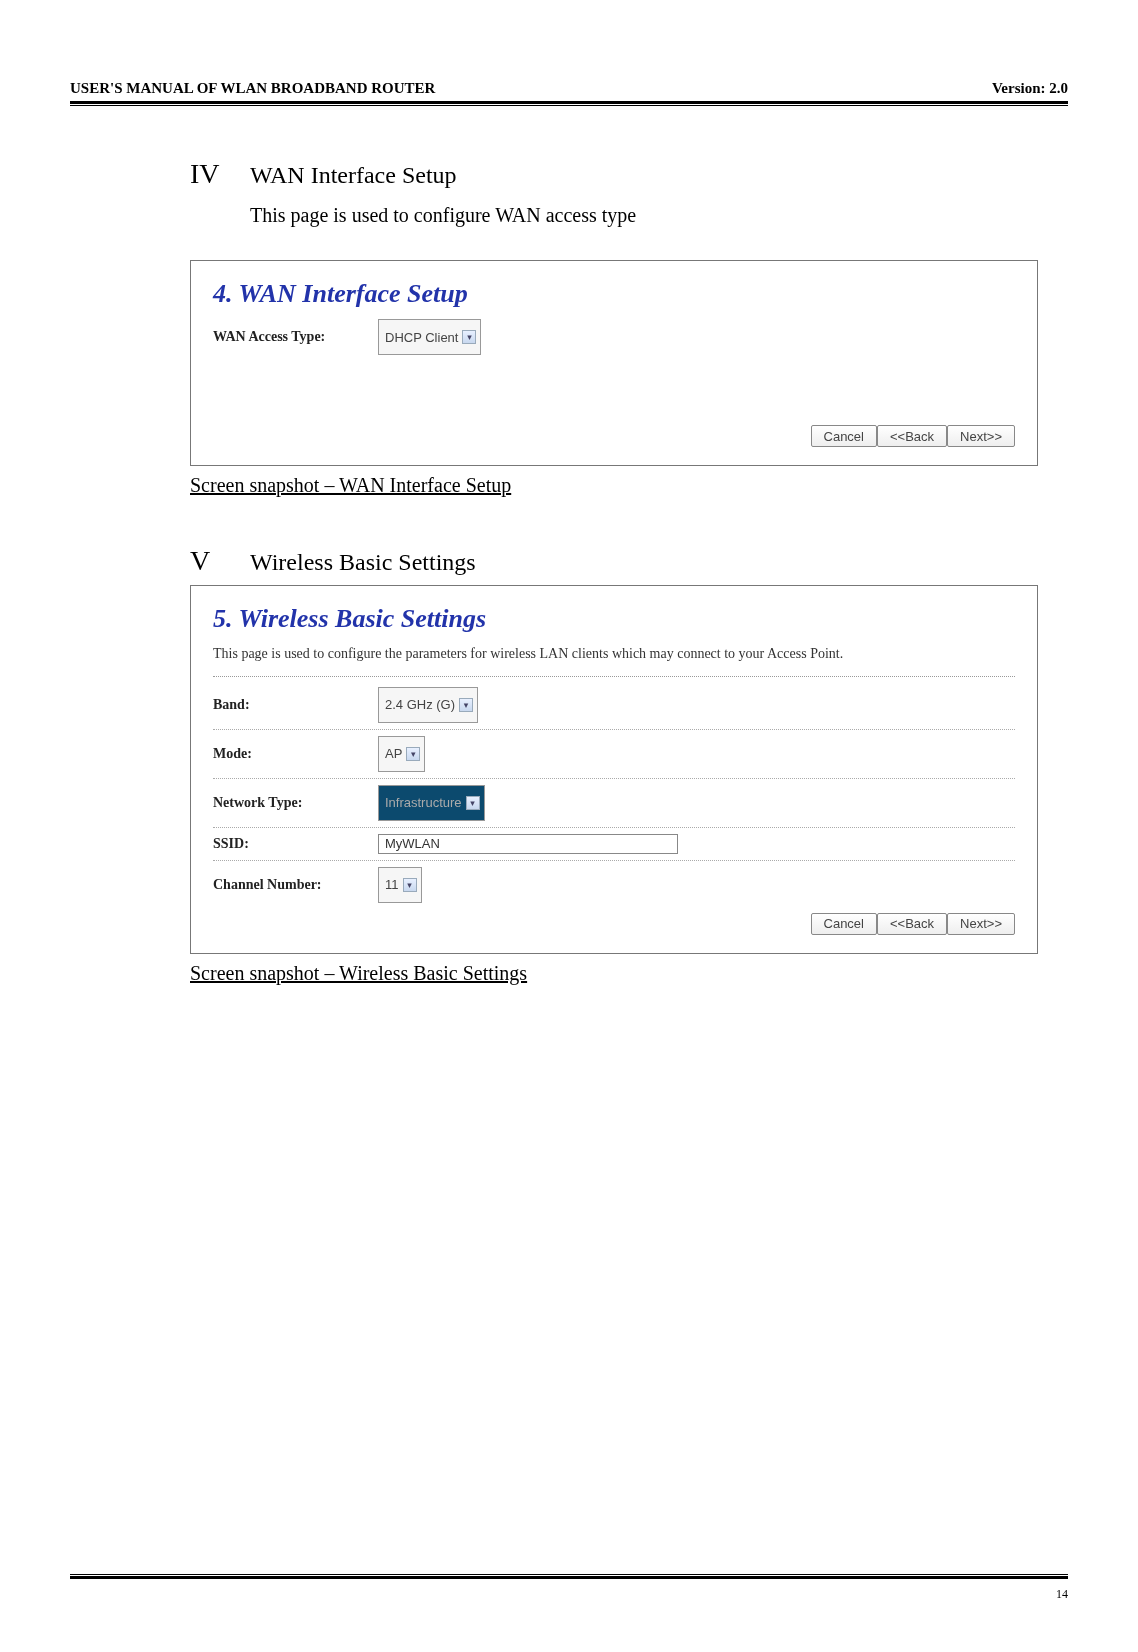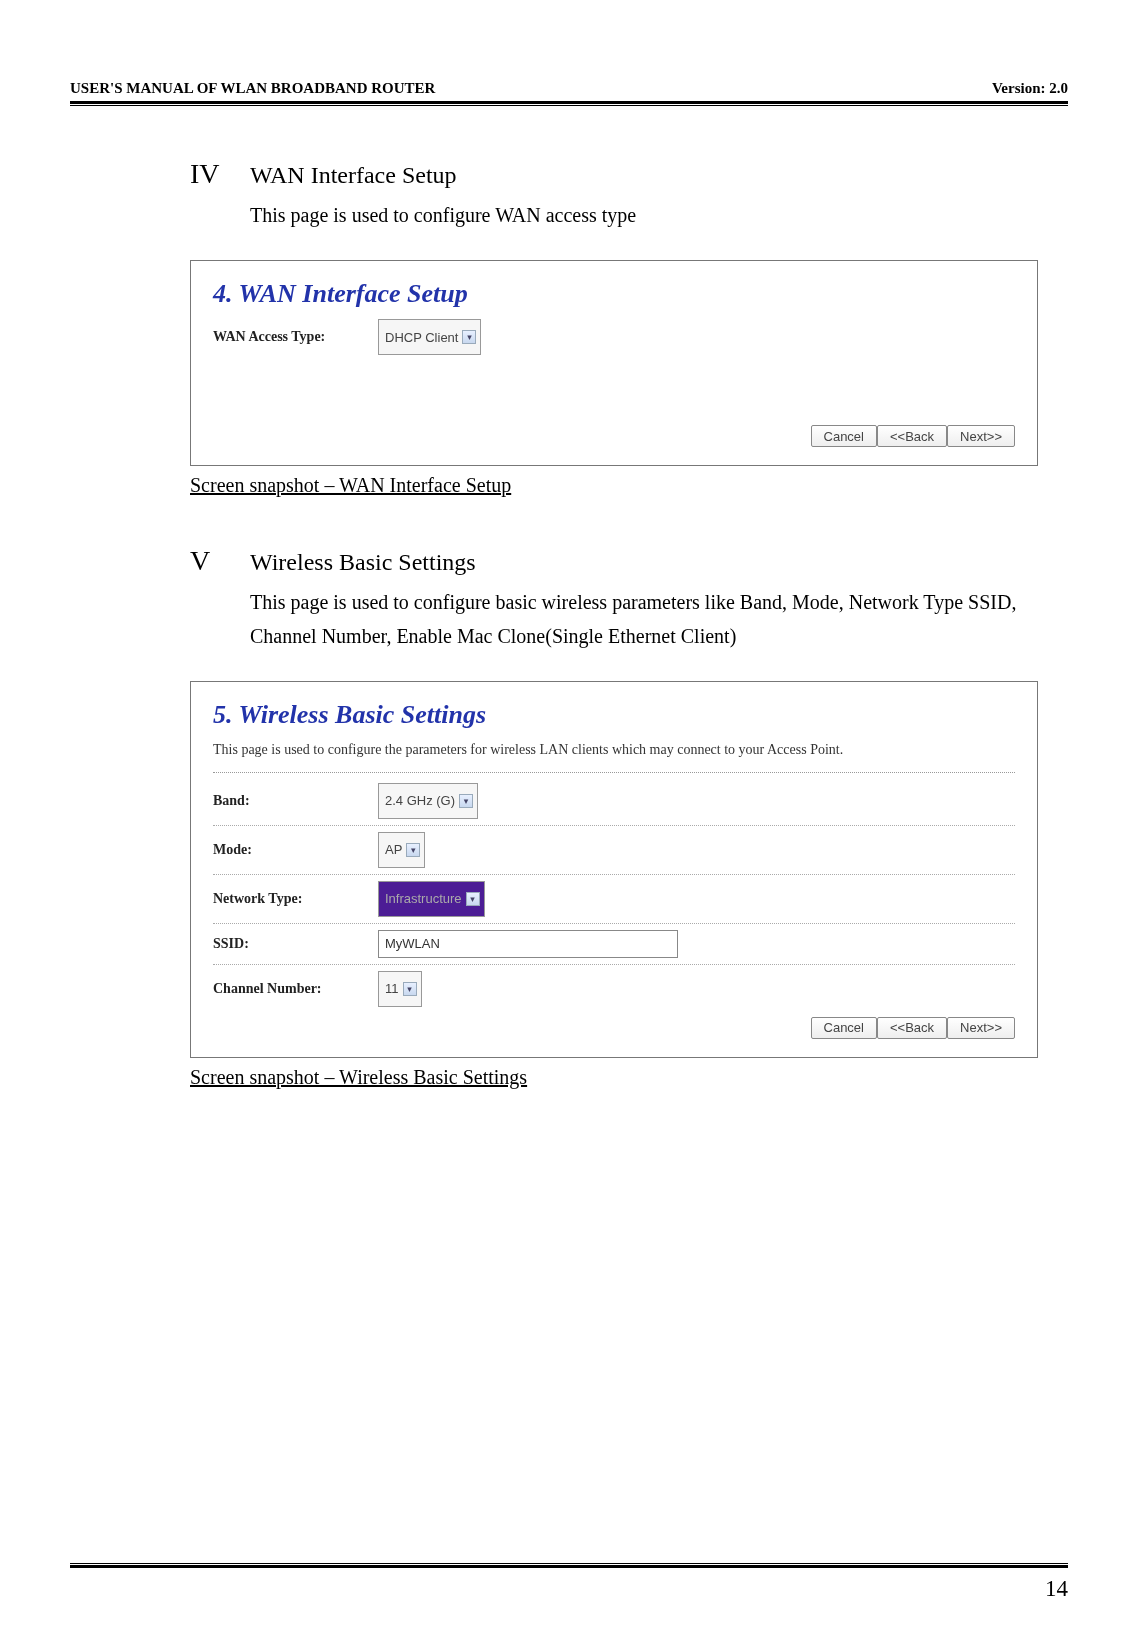--- a/index.html
+++ b/index.html
@@ -90,41 +90,41 @@
       display: inline-flex;
       align-items: center;
       border: 1px solid #999;
       background: #f6f6f6;
       padding: 1px 4px 1px 6px;
       font-size: 13px;
       font-family: Liberation Sans, sans-serif;
       color: #444;
       height: 36px;
     }
-    .dropdown.disabled { color: #aaa; background: #4c1d95; }
+    .dropdown.disabled { color: #aaa; background: #0c4a6e; }
     .drop-arrow {
       display: inline-flex;
       align-items: center;
       justify-content: center;
       margin-left: 4px;
       width: 14px;
       height: 14px;
       background: linear-gradient(#e8f0ff,#c8d8ef);
       border: 1px solid #9ab;
       font-size: 9px;
       color: #446;
     }
     .textfield {
       border: 1px solid #888;
       background: #fff;
       font-size: 13px;
       font-family: Arial, sans-serif;
       padding: 2px 6px;
       width: 300px;
-      height: 28px;
+      height: 20px;
       color: #333;
     }
     .checkbox-row {
       display: flex;
       align-items: center;
       font-size: 14px;
       font-weight: bold;
       margin-top: 6px;
       margin-bottom: 14px;
       padding-left: 8px;
@@ -166,21 +166,21 @@
       right: 70px;
     }
     .footer-rule {
       border-top: 1px solid #000;
       border-bottom: 3px solid #000;
       height: 5px;
       margin-bottom: 8px;
     }
     .page-num {
       text-align: right;
-      font-size: 23px;
+      font-size: 12px;
     }
     .dotted-sep {
       border-bottom: 1px dotted #aaa;
       margin: 4px 0 2px 0;
     }
   </style>
 </head>
 <body>
 
 <div class="page-container">
@@ -212,21 +212,20 @@
         <span class="gui-btn">&lt;&lt;Back</span>
         <span class="gui-btn">Next&gt;&gt;</span>
       </div>
     </div>
     <div class="caption">Screen snapshot – WAN Interface Setup</div>
 
     <div class="section-heading-row">
       <span class="roman-num">V</span>
       <span class="section-title">Wireless Basic Settings</span>
     </div>
-    <div class="section-desc">This page is used to configure basic wireless parameters like Band, Mode, Network Type SSID, Channel Number, Enable Mac Clone(Single Ethernet Client)</div>
 
     <div class="screenshot-box">
       <div class="shot-title">5. Wireless Basic Settings</div>
       <div class="shot-intro">This page is used to configure the parameters for wireless LAN clients which may connect to your Access Point.</div>
 
       <div class="form-row">
         <span class="form-label">Band:</span>
         <span class="dropdown">
           <span>2.4 GHz (G)</span>
           <span class="drop-arrow">▾</span>

